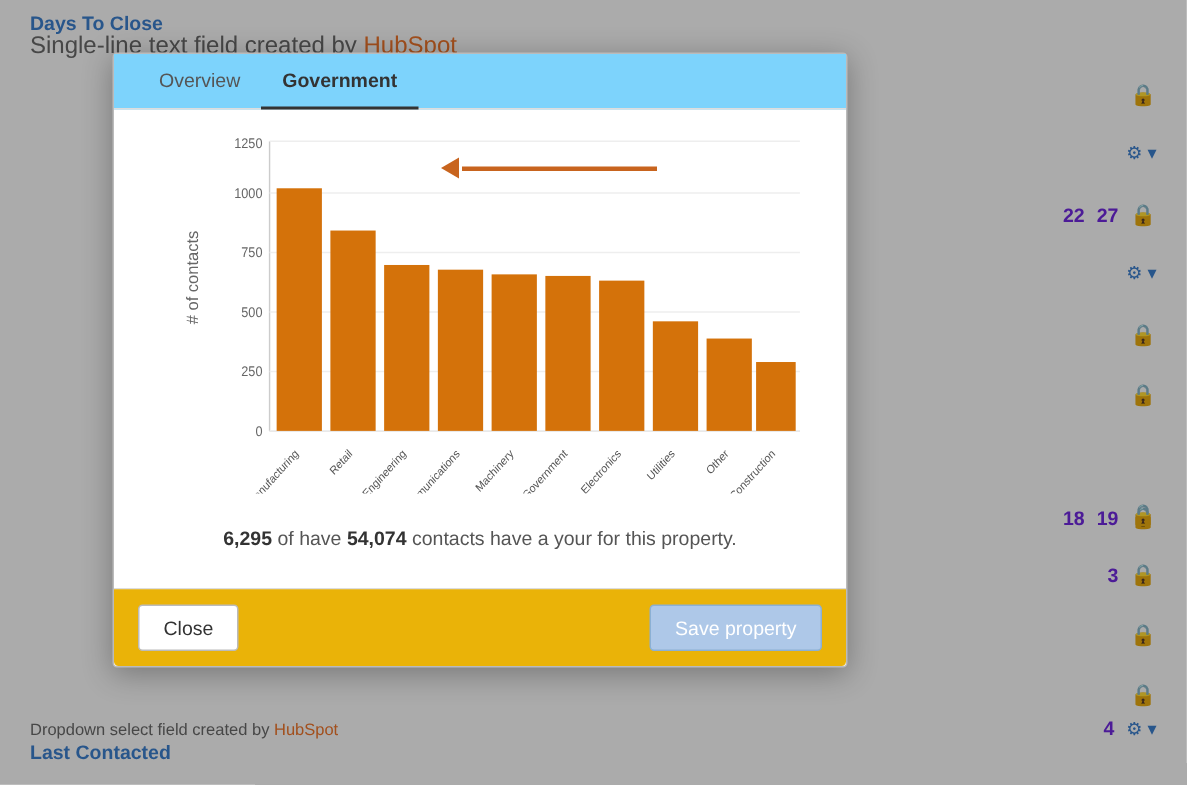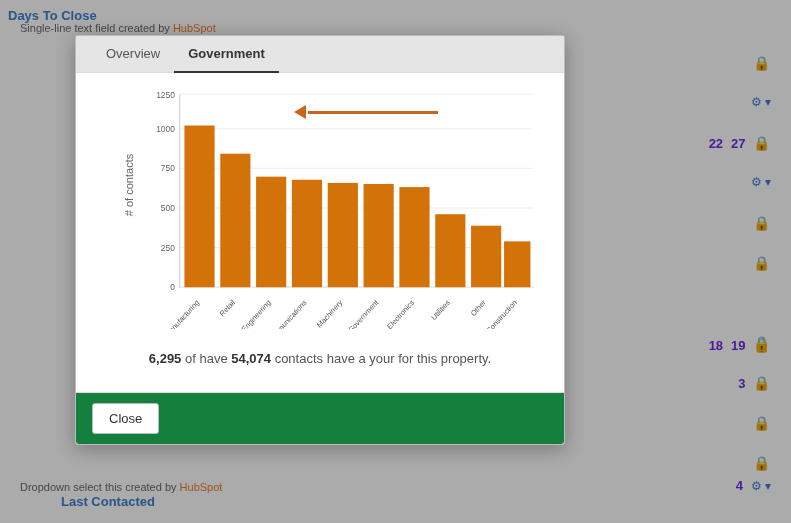--- a/index.html
+++ b/index.html
@@ -18,21 +18,21 @@
       position: absolute;
       top: 0; left: 0;
       width: 791px;
       height: 523px;
       background: #f5f5f5;
     }
 
     .bg-title {
       position: absolute;
       top: 8px;
-      left: 8px;
+      left: 20px;
       color: #3a7bc8;
       font-size: 13px;
       font-weight: bold;
     }
 
     .bg-hubspot-link {
       color: #e8722a;
     }
 
     .bg-number {
@@ -68,21 +68,20 @@
       font-size: 11px;
     }
 
     .bg-bottom-title {
       position: absolute;
       bottom: 14px;
       left: 20px;
       color: #3a7bc8;
       font-size: 13px;
       font-weight: bold;
-      margin-left: 41px;
     }
 
     
     .overlay {
       position: absolute;
       top: 0; left: 0; right: 0; bottom: 0;
       background: rgba(0,0,0,0.3);
     }
 
     
@@ -116,21 +115,21 @@
     .modal-close {
       color: #999;
       font-size: 18px;
       cursor: pointer;
       line-height: 1;
     }
 
     .modal-tabs {
       display: flex;
       border-bottom: 1px solid #ddd;
-      background: #e5e5e5;
+      background: #7dd3fc;
       padding: 0 16px;
     }
 
     .tab {
       padding: 10px 14px;
       cursor: pointer;
       font-size: 13px;
       color: #555;
       border-bottom: 2px solid transparent;
       margin-bottom: -1px;
@@ -204,21 +203,21 @@
       color: #333;
       font-weight: bold;
     }
 
     .modal-footer {
       border-top: 1px solid #ddd;
       padding: 10px 16px;
       display: flex;
       justify-content: space-between;
       align-items: center;
-      background: #15803d;
+      background: #eab308;
       border-radius: 0 0 3px 3px;
     }
 
     .btn-close {
       padding: 7px 16px;
       background: #fff;
       border: 1px solid #bbb;
       border-radius: 3px;
       cursor: pointer;
       font-size: 13px;
@@ -233,21 +232,21 @@
       cursor: pointer;
       font-size: 13px;
       color: #fff;
     }
   </style>
 </head>
 <body>
 
 <div class="bg-content">
   <div class="bg-title">Days To Close</div>
-  <div style="position:absolute;top:22px;left:20px;color:#666;font-size:11px;">
+  <div style="position:absolute;top:22px;left:20px;color:#666;font-size:16px;">
     <span>Single-line text field created by </span><span class="bg-hubspot-link">HubSpot</span>
   </div>
 
   <div class="bg-row" style="top: 55px; right: 20px;">
     <span class="lock-icon">🔒</span>
   </div>
   <div class="bg-row" style="top: 95px; right: 20px;">
     <span class="gear-btn">⚙ ▾</span>
   </div>
   <div class="bg-row" style="top: 135px; right: 20px;">
@@ -281,21 +280,21 @@
   </div>
   <div class="bg-row" style="top: 455px; right: 20px;">
     <span class="lock-icon">🔒</span>
   </div>
   <div class="bg-row" style="top: 478px; right: 20px;">
     <span class="bg-number">4</span>
     <span class="gear-btn">⚙ ▾</span>
   </div>
 
   <div class="bg-bottom-text">
-    <span>Dropdown select this created by </span><span class="bg-hubspot-link">HubSpot</span>
+    <span>Dropdown select field created by </span><span class="bg-hubspot-link">HubSpot</span>
   </div>
   <div class="bg-bottom-title">Last Contacted</div>
 </div>
 
 <div class="overlay"></div>
 
 <div class="modal">
 
 
   <div class="modal-tabs">
@@ -376,14 +375,15 @@
     <div class="modal-stats">
       <strong>6,295</strong>
       <span> of have </span>
       <strong>54,074</strong>
       <span> contacts have a your for this property.</span>
     </div>
   </div>
 
   <div class="modal-footer">
     <button class="btn-close">Close</button>
+    <button class="btn-save">Save property</button>
   </div>
 </div>
 
 </body></html>

